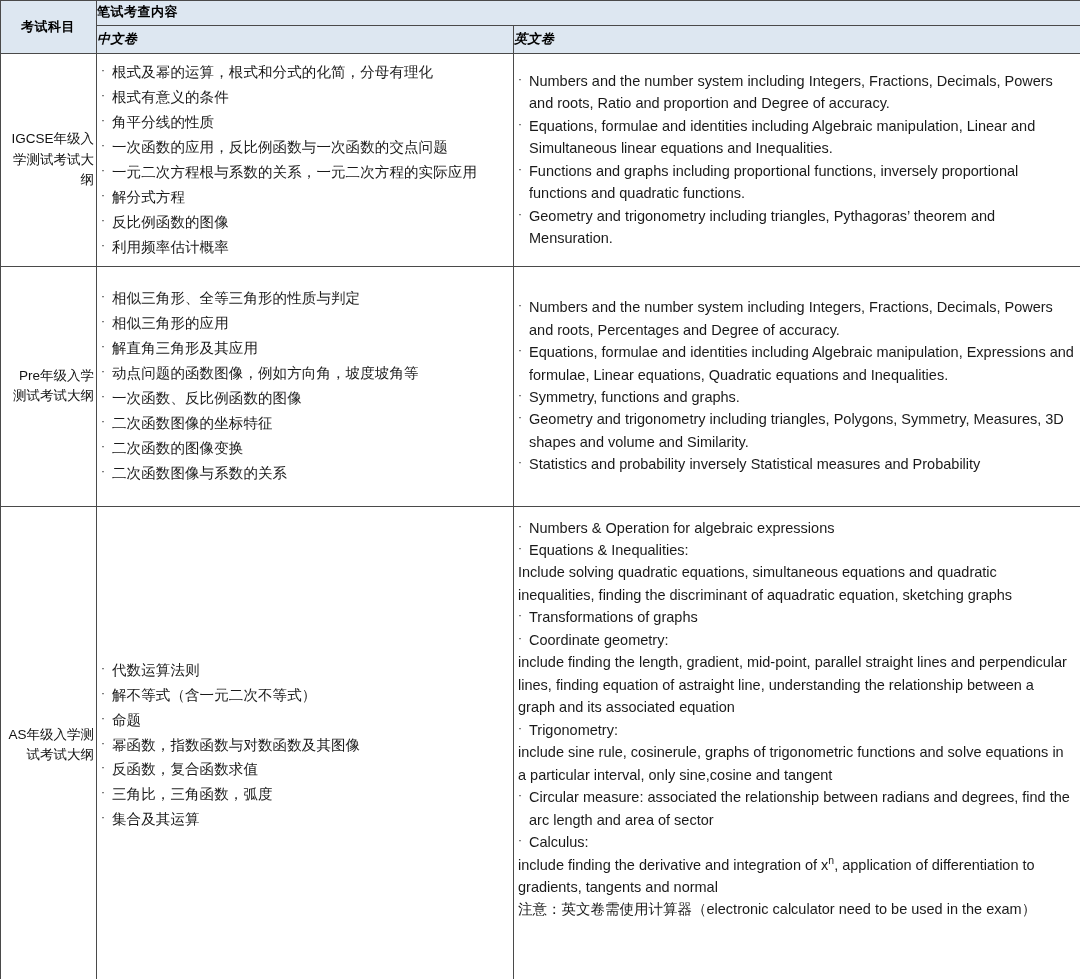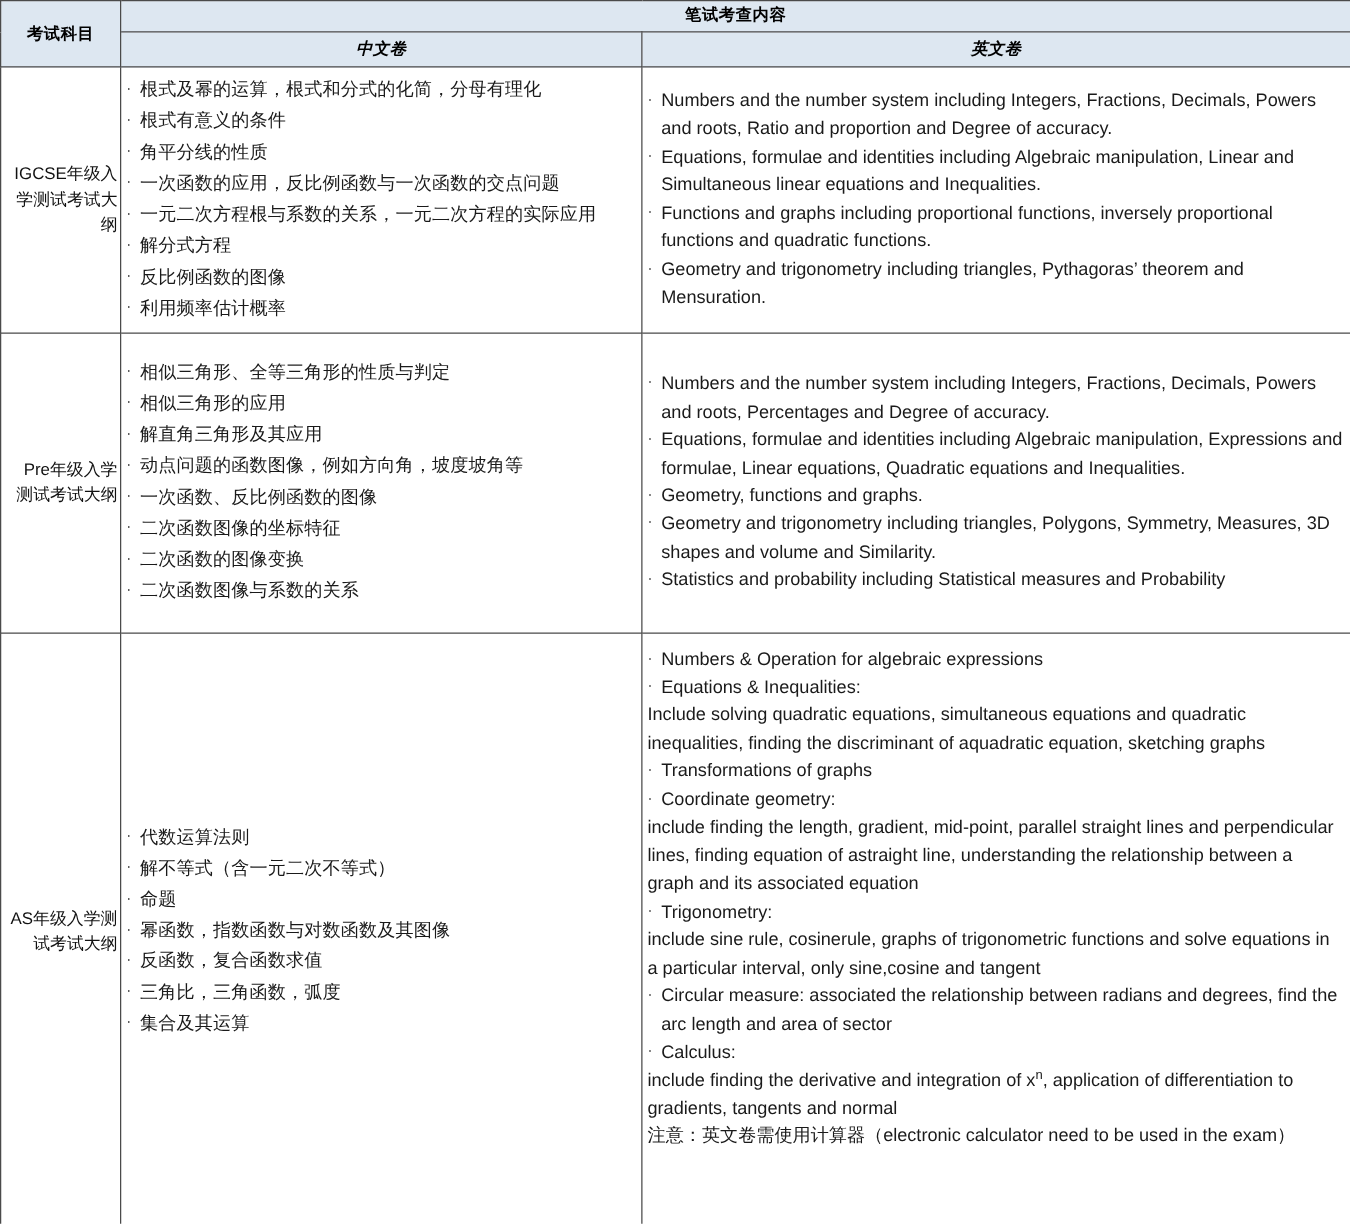--- a/index.html
+++ b/index.html
@@ -25,21 +25,21 @@
   .syllabus-table td,
   .syllabus-table th {
     border: 1px solid #4a4a4a;
     vertical-align: middle;
     padding: 0;
   }
 
   
   thead th {
     background: #dde7f1;
-    text-align: center;
+    text-align: left;
     font-weight: bold;
     font-size: 13px;
     line-height: 1.45;
     color: #000000;
     border-color: #5e6a75;
   }
   th.subject-head {
     width: 96px;
     padding: 2px 20px;
     letter-spacing: 0.5px;
@@ -169,23 +169,23 @@
             <li><span class="bullet">·</span><span>一次函数、反比例函数的图像</span></li>
             <li><span class="bullet">·</span><span>二次函数图像的坐标特征</span></li>
             <li><span class="bullet">·</span><span>二次函数的图像变换</span></li>
             <li><span class="bullet">·</span><span>二次函数图像与系数的关系</span></li>
           </ul>
       </td>
       <td class="content-cell">
         <ul class="topic-list en-list">
             <li><span class="bullet">·</span><span>Numbers and the number system including Integers, Fractions, Decimals, Powers and roots, Percentages and Degree of accuracy.</span></li>
             <li><span class="bullet">·</span><span>Equations, formulae and identities including Algebraic manipulation, Expressions and formulae, Linear equations, Quadratic equations and Inequalities.</span></li>
-            <li><span class="bullet">·</span><span>Geometry, functions and graphs.</span></li>
+            <li><span class="bullet">·</span><span>Symmetry, functions and graphs.</span></li>
             <li><span class="bullet">·</span><span>Geometry and trigonometry including triangles, Polygons, Symmetry, Measures, 3D shapes and volume and Similarity.</span></li>
-            <li><span class="bullet">·</span><span>Statistics and probability including Statistical measures and Probability</span></li>
+            <li><span class="bullet">·</span><span>Statistics and probability inversely Statistical measures and Probability</span></li>
           </ul>
       </td>
     </tr>
 
     <tr style="height:478px;">
       <td class="subject-cell">AS年级入学测试考试大纲</td>
       <td class="content-cell">
         <ul class="topic-list cn-list">
             <li><span class="bullet">·</span><span>代数运算法则</span></li>
             <li><span class="bullet">·</span><span>解不等式（含一元二次不等式）</span></li>

